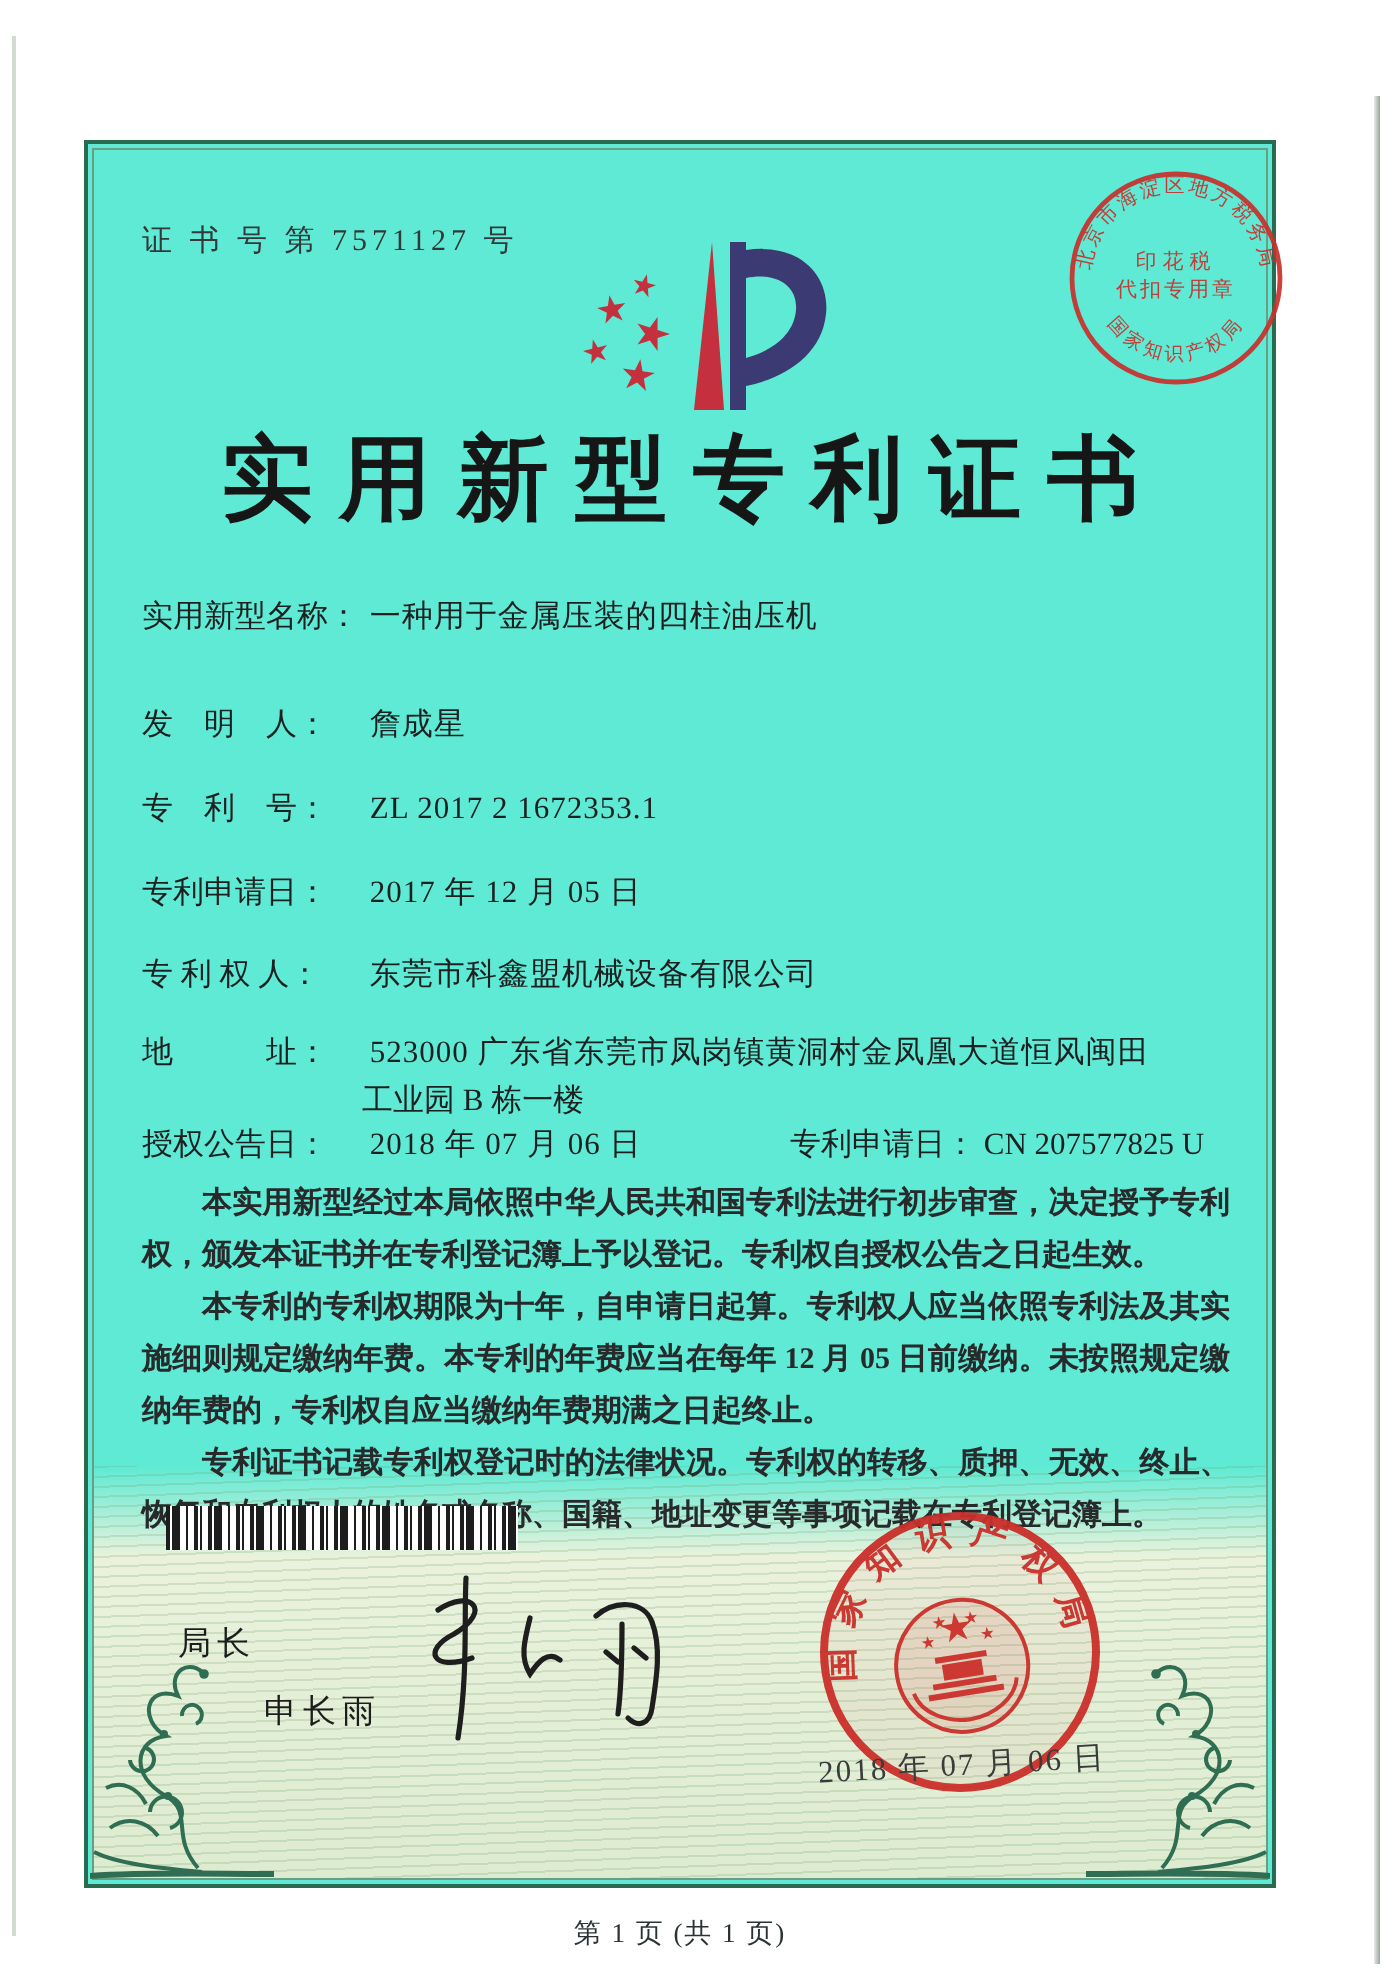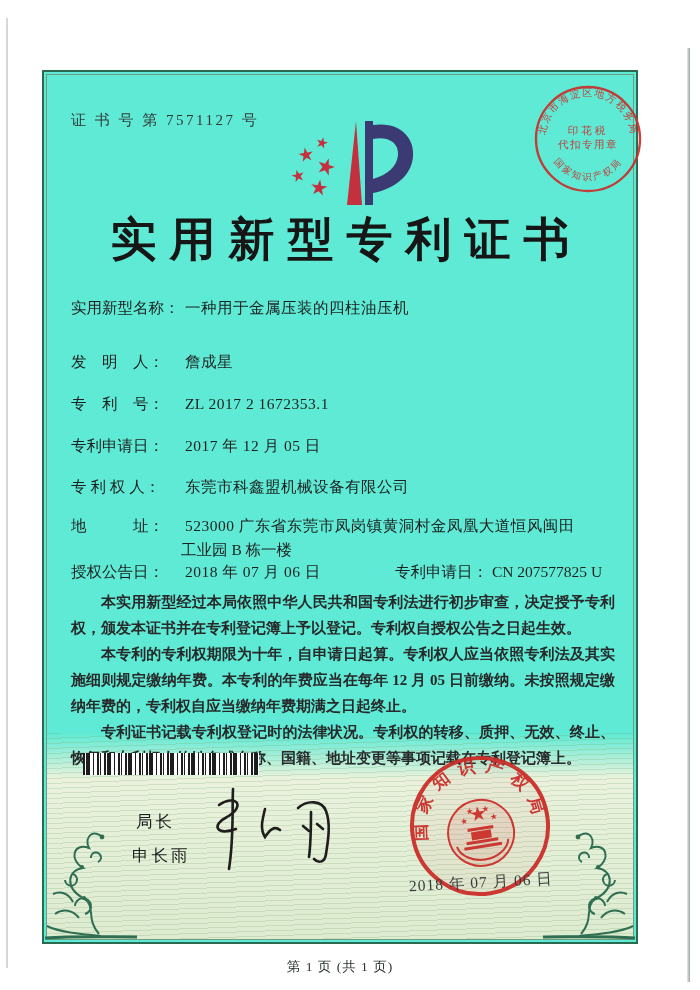--- a/index.html
+++ b/index.html
@@ -33,21 +33,21 @@
   .addr2{position:absolute;left:134px;font-size:15.5px;color:#1d2021;}
   .gazette{position:absolute;left:348px;font-size:15.5px;color:#1d2021;white-space:nowrap;}
   .paras{position:absolute;left:24px;top:514px;width:544px;font-size:15px;
     line-height:26px;text-align:justify;color:#27292a;}
   .paras p{margin:0;text-indent:2em;font-weight:bold;}
   .barcode{position:absolute;left:36px;top:678px;width:176px;height:22px;
     background:repeating-linear-gradient(90deg,
       #1d1d1d 0 2px,#fff 2px 3px,#1d1d1d 3px 7px,#fff 7px 10px,
       #1d1d1d 10px 11px,#fff 11px 14px,#1d1d1d 14px 16px,#fff 16px 17px,
       #1d1d1d 17px 18px,#fff 18px 21px);}
-  .director-title{position:absolute;left:42px;top:736px;font-size:16.5px;letter-spacing:3px;color:#1c1e1e;margin-left:47px;}
+  .director-title{position:absolute;left:42px;top:736px;font-size:16.5px;letter-spacing:3px;color:#1c1e1e;}
   .director-name{position:absolute;left:42px;top:770px;font-size:16.5px;letter-spacing:3px;color:#1c1e1e;margin-left:43px;}
   .signature{position:absolute;left:156px;top:704px;}
   .seal{position:absolute;left:348px;top:666px;transform:rotate(-9deg);opacity:.95;}
   .seal-date{position:absolute;left:362px;top:796px;width:200px;font-size:15.5px;
     letter-spacing:1px;color:#3a3c3c;transform:rotate(-3deg);white-space:nowrap;}
   .footer{position:absolute;left:0;top:841px;width:100%;text-align:center;
     font-size:13.5px;letter-spacing:1px;color:#2c3334;margin-top:42px;}
   .flourish{position:absolute;bottom:-1px;}
   .flourish.left{left:-2px;}
   .flourish.right{right:-2px;transform:scaleX(-1);}

